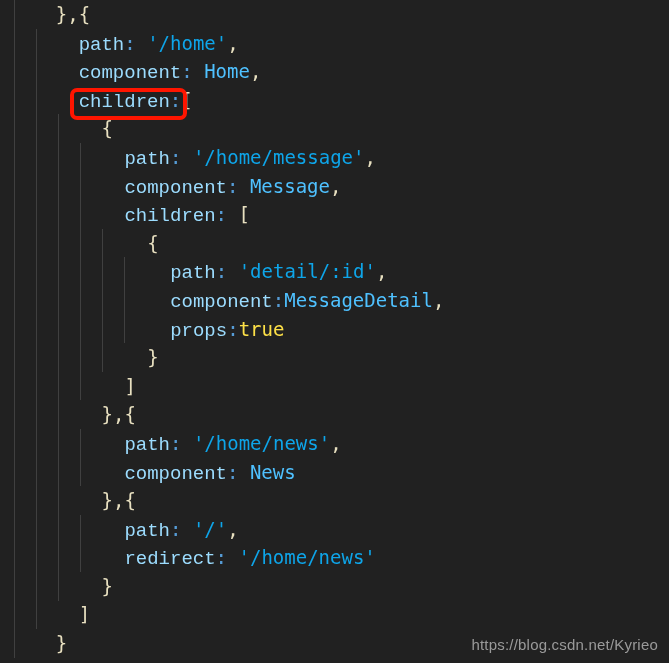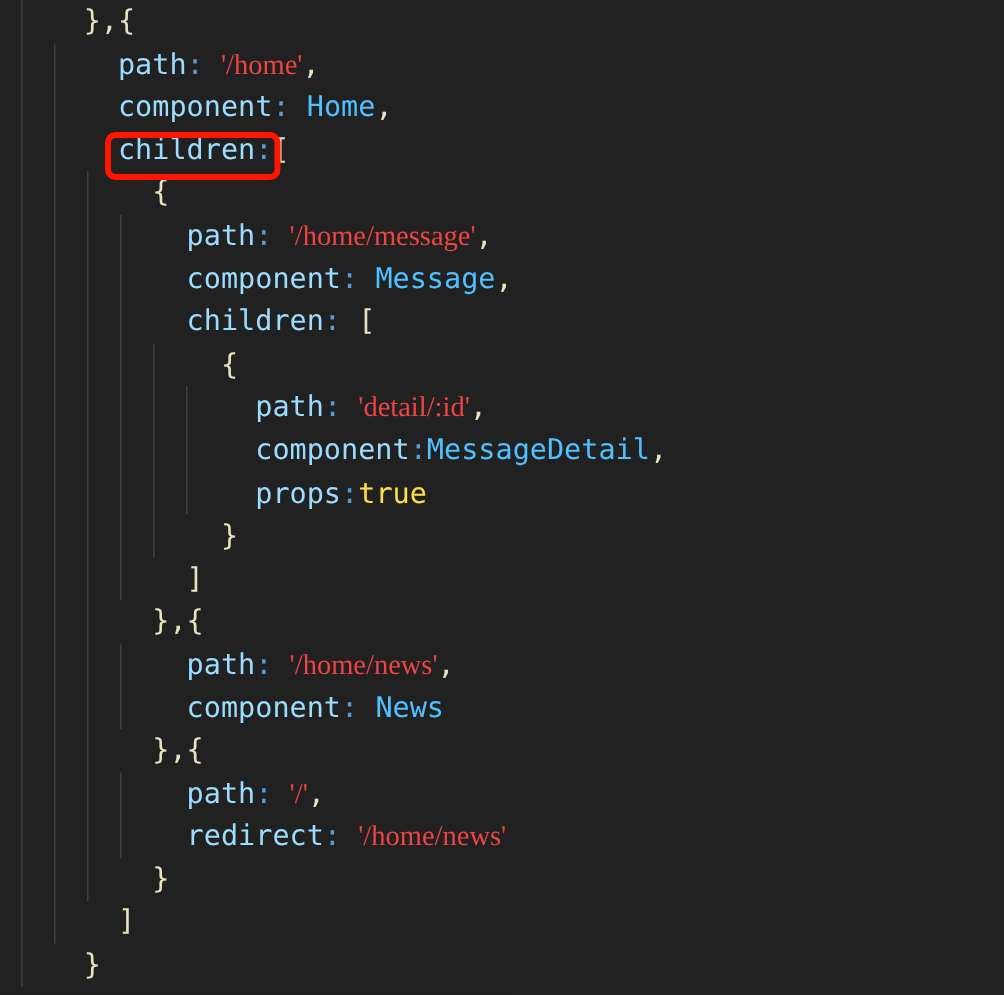--- a/index.html
+++ b/index.html
@@ -38,23 +38,23 @@
   }
   .line {
     position: relative;
     height: 28.6px;
     padding-left: 10px;
     box-sizing: border-box;
   }
   .tok { white-space: pre; }
 
   
-  .prop      { color: #9cdcfe; }  
+  .prop      { color: #9cdcfe; font-family: Liberation Mono, monospace; }  
   .punc      { color: #569cd6; }  
-  .str       { color: #ef4444; font-family: Liberation Serif, serif; }  
+  .str       { color: #0ea5e9; }  
   .ident     { color: #4fc1ff; }  
   .kw        { color: #fde047; }  
   .brace1    { color: #e8e0c0; }
   .plain     { color: #d4d4d4; }
 
   
   #redbox {
     position: absolute;
     left: 70px;
     top: 88px;
@@ -90,14 +90,15 @@
       <div class="guide" style="left: 80px; top: 429px; height: 57.2px;"></div>
       <div class="guide" style="left: 80px; top: 514.8px; height: 57.2px;"></div>
       <div class="guide" style="left: 102px; top: 228.8px; height: 143px;"></div>
       <div class="guide" style="left: 124px; top: 257.4px; height: 85.8px;"></div>
     </div>
 
   <div id="code"><div class="line"><span class="tok plain">    </span><span class="tok brace1">},{</span></div><div class="line"><span class="tok plain">      </span><span class="tok prop">path</span><span class="tok punc">:</span><span class="tok plain"> </span><span class="tok str">'/home'</span><span class="tok brace1">,</span></div><div class="line"><span class="tok plain">      </span><span class="tok prop">component</span><span class="tok punc">:</span><span class="tok plain"> </span><span class="tok ident">Home</span><span class="tok brace1">,</span></div><div class="line"><span class="tok plain">      </span><span class="tok prop">children</span><span class="tok punc">:</span><span class="tok brace1">[</span></div><div class="line"><span class="tok plain">        </span><span class="tok brace1">{</span></div><div class="line"><span class="tok plain">          </span><span class="tok prop">path</span><span class="tok punc">:</span><span class="tok plain"> </span><span class="tok str">'/home/message'</span><span class="tok brace1">,</span></div><div class="line"><span class="tok plain">          </span><span class="tok prop">component</span><span class="tok punc">:</span><span class="tok plain"> </span><span class="tok ident">Message</span><span class="tok brace1">,</span></div><div class="line"><span class="tok plain">          </span><span class="tok prop">children</span><span class="tok punc">:</span><span class="tok plain"> </span><span class="tok brace1">[</span></div><div class="line"><span class="tok plain">            </span><span class="tok brace1">{</span></div><div class="line"><span class="tok plain">              </span><span class="tok prop">path</span><span class="tok punc">:</span><span class="tok plain"> </span><span class="tok str">'detail/:id'</span><span class="tok brace1">,</span></div><div class="line"><span class="tok plain">              </span><span class="tok prop">component</span><span class="tok punc">:</span><span class="tok ident">MessageDetail</span><span class="tok brace1">,</span></div><div class="line"><span class="tok plain">              </span><span class="tok prop">props</span><span class="tok punc">:</span><span class="tok kw">true</span></div><div class="line"><span class="tok plain">            </span><span class="tok brace1">}</span></div><div class="line"><span class="tok plain">          </span><span class="tok brace1">]</span></div><div class="line"><span class="tok plain">        </span><span class="tok brace1">},{</span></div><div class="line"><span class="tok plain">          </span><span class="tok prop">path</span><span class="tok punc">:</span><span class="tok plain"> </span><span class="tok str">'/home/news'</span><span class="tok brace1">,</span></div><div class="line"><span class="tok plain">          </span><span class="tok prop">component</span><span class="tok punc">:</span><span class="tok plain"> </span><span class="tok ident">News</span></div><div class="line"><span class="tok plain">        </span><span class="tok brace1">},{</span></div><div class="line"><span class="tok plain">          </span><span class="tok prop">path</span><span class="tok punc">:</span><span class="tok plain"> </span><span class="tok str">'/'</span><span class="tok brace1">,</span></div><div class="line"><span class="tok plain">          </span><span class="tok prop">redirect</span><span class="tok punc">:</span><span class="tok plain"> </span><span class="tok str">'/home/news'</span></div><div class="line"><span class="tok plain">        </span><span class="tok brace1">}</span></div><div class="line"><span class="tok plain">      </span><span class="tok brace1">]</span></div><div class="line"><span class="tok plain">    </span><span class="tok brace1">}</span></div></div>
 
   <div id="redbox" style="left: 70px; top: 88px; width: 117px; height: 32px; border-color: rgb(255, 21, 0);"></div>
 
+  <div id="watermark">https://blog.csdn.net/Kyrieo</div>
 
 </div>
 
 </body></html>

